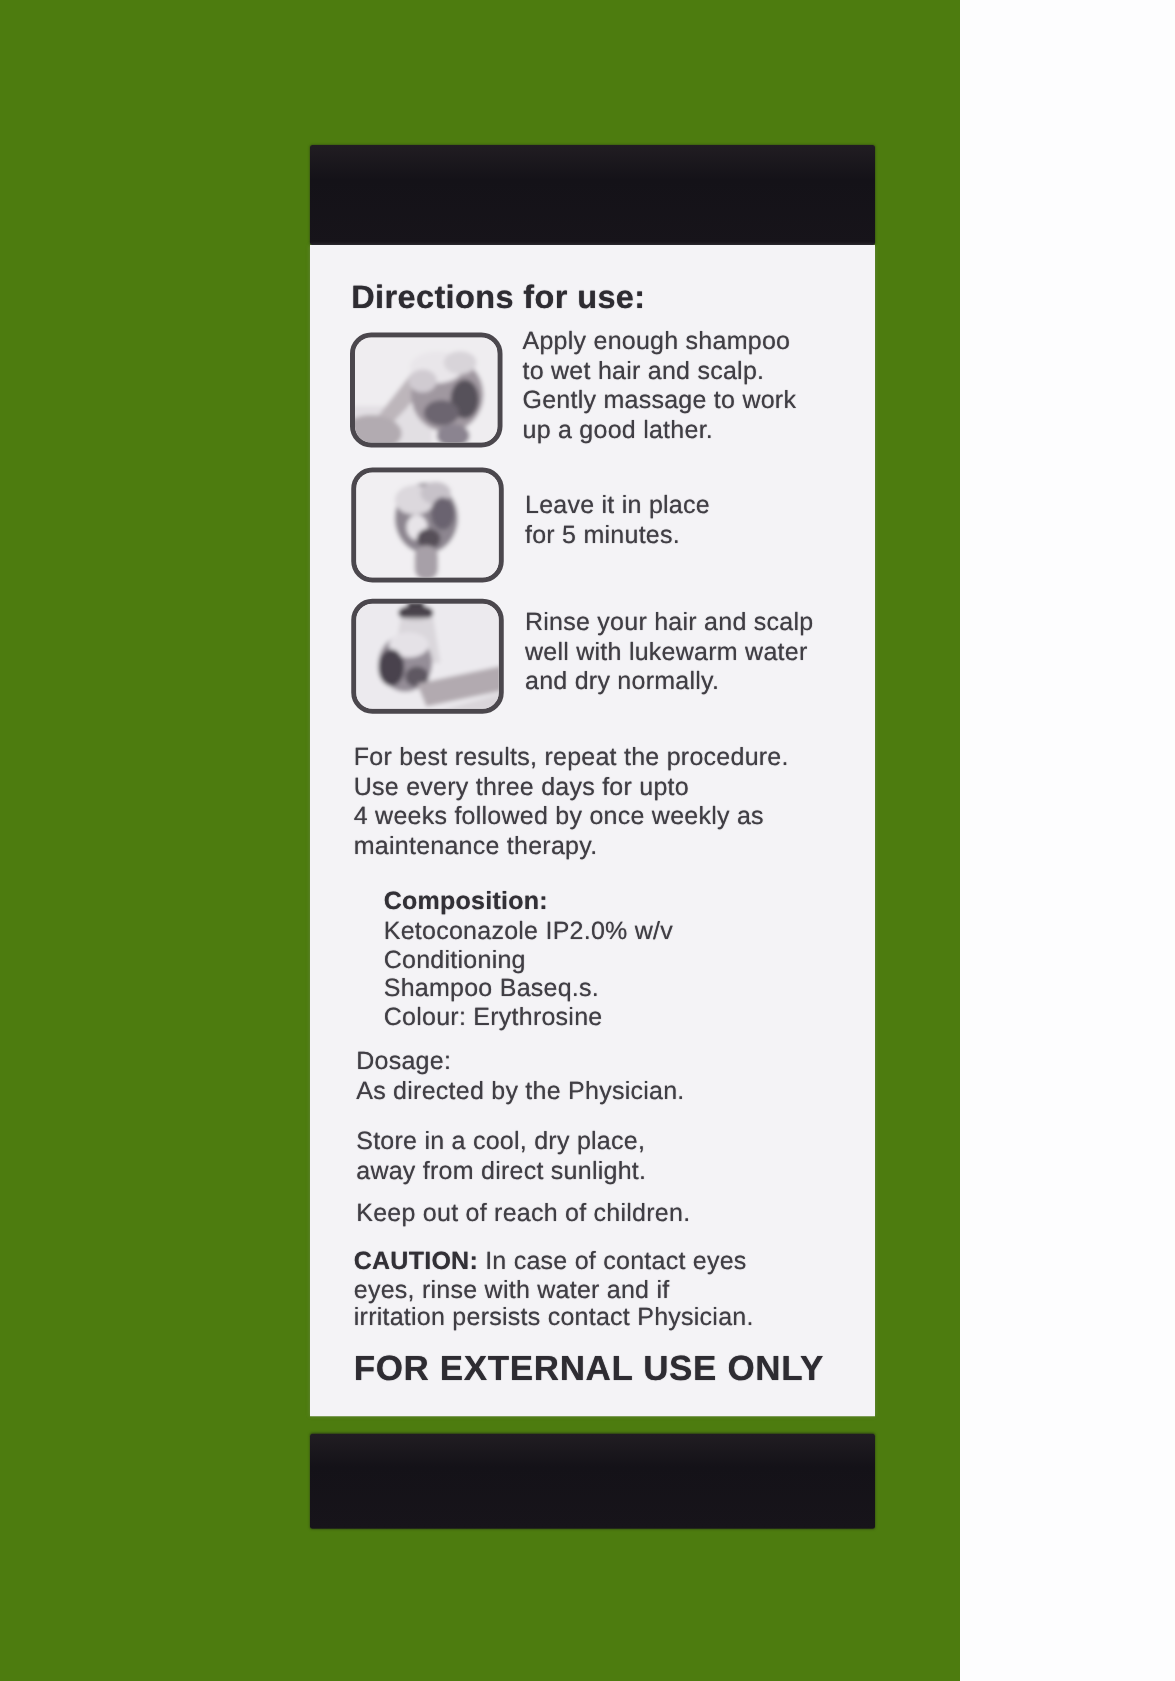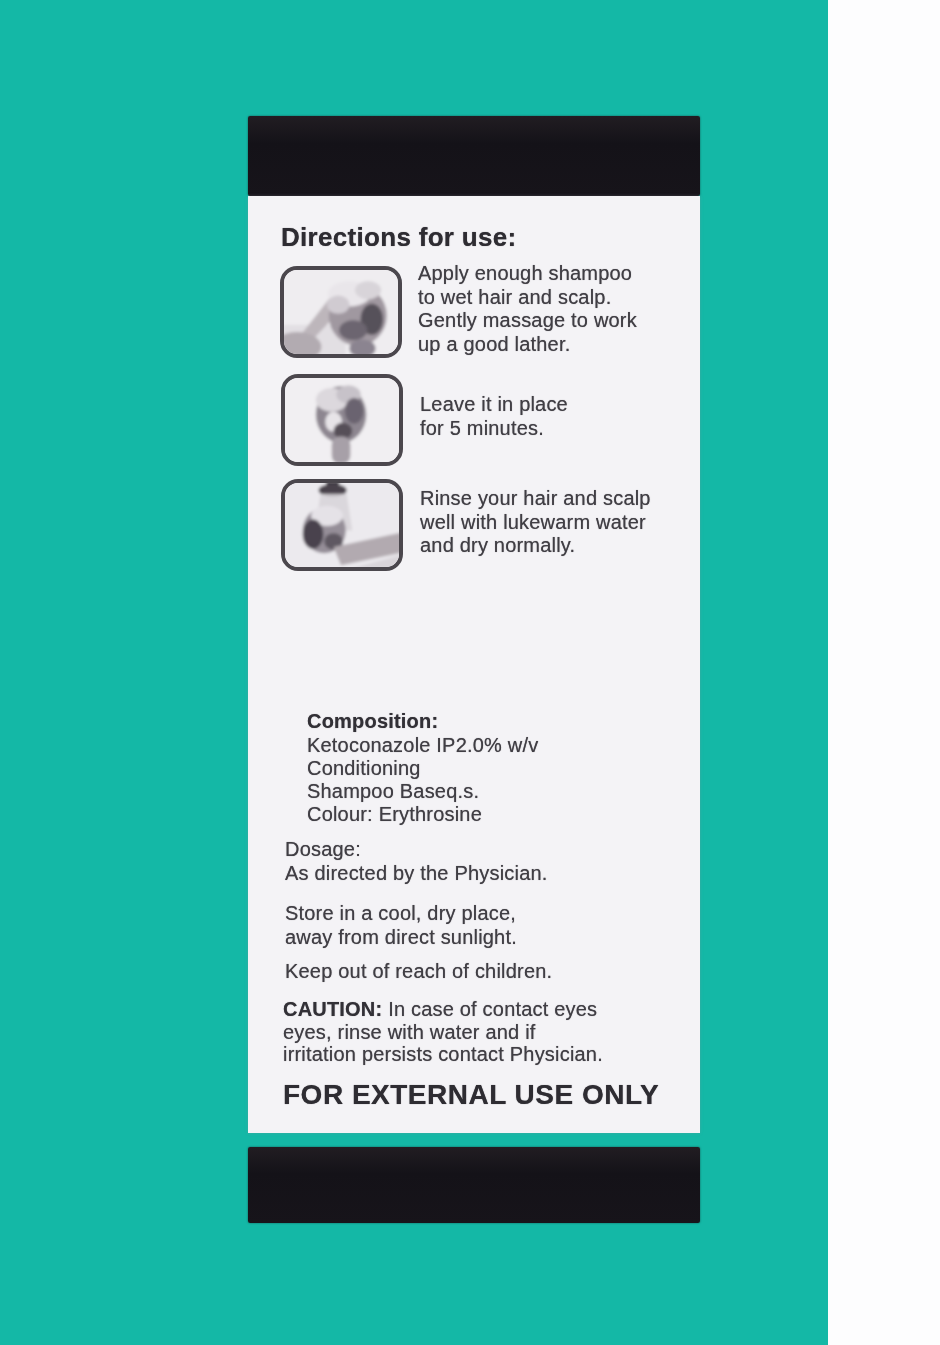--- a/index.html
+++ b/index.html
@@ -3,23 +3,23 @@
 <meta charset="utf-8">
 <style>
   html, body {
     margin: 0;
     padding: 0;
     background: #fdfdfe;
     font-family: "Liberation Sans", sans-serif;
   }
   .page {
     position: relative;
-    width: 828px;
+    width: 768px;
     height: 1345px;
-    background: #14b8a6;
+    background: #4d7c0f;
     overflow: hidden;
   }
   .package {
     position: absolute;
     left: 248px;
     top: 116px;
     width: 452px;
   }
   .black-band {
     width: 452px;
@@ -176,20 +176,26 @@
             <polygon points="70,94 126,78 126,94" fill="#d9d5da"></polygon>
           </g>
         </svg>
       </div>
       <div class="step-text text-3">
         <div class="txt">Rinse your hair and scalp</div>
         <div class="txt">well with lukewarm water</div>
         <div class="txt">and dry normally.</div>
       </div>
 
+      <div class="best-results">
+        <div class="txt">For best results, repeat the procedure.</div>
+        <div class="txt">Use every three days for upto</div>
+        <div class="txt">4 weeks followed by once weekly as</div>
+        <div class="txt">maintenance therapy.</div>
+      </div>
 
       <div class="composition">
         <div class="txt bold">Composition:</div>
         <div class="comp-row">
           <span class="txt">Ketoconazole IP</span>
           <span class="txt">2.0% w/v</span>
         </div>
         <div class="comp-row">
           <span class="txt">Conditioning</span>
           <span class="txt"></span>

